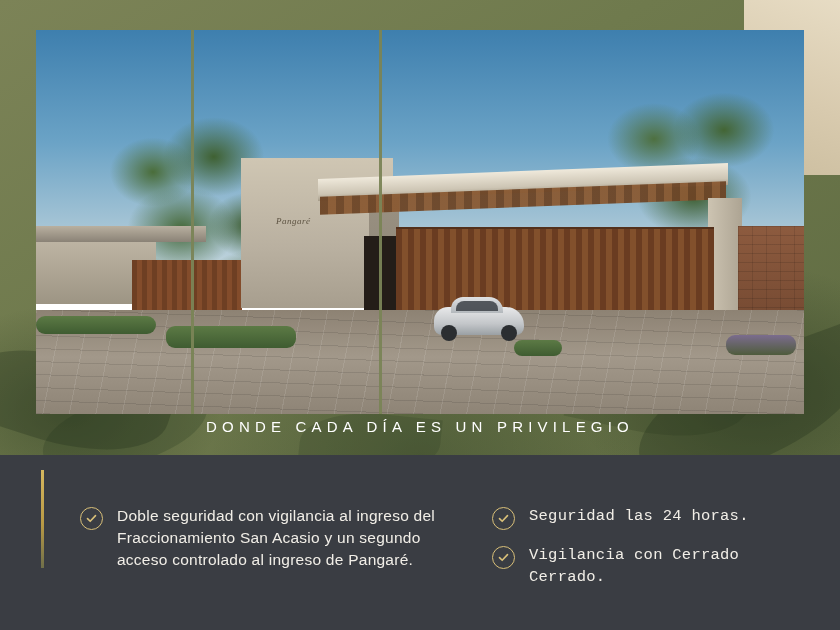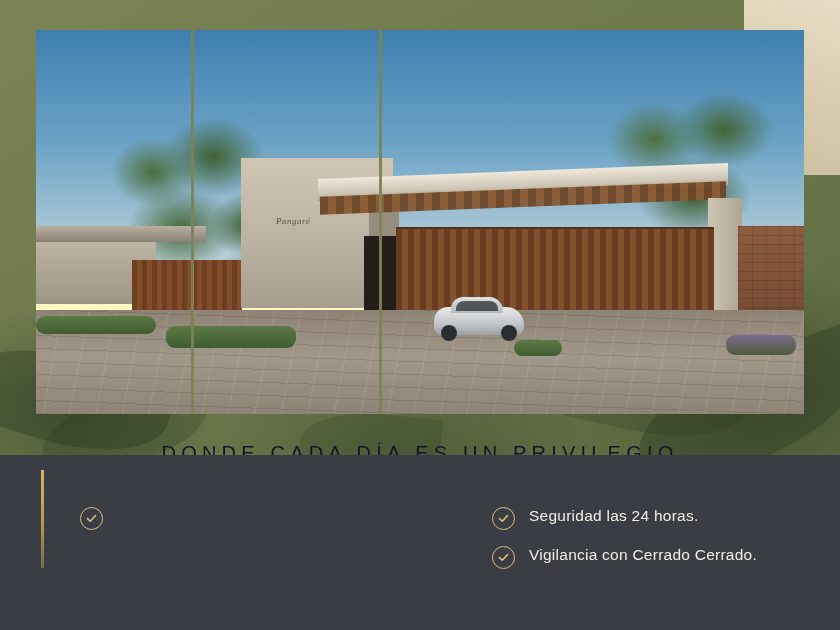--- a/index.html
+++ b/index.html
@@ -57,21 +57,21 @@
   }
 
   
   .hero {
     position: absolute;
     left: 36px;
     top: 30px;
     width: 768px;
     height: 384px;
     overflow: hidden;
-    background: #fef9c3;
+    background: #ffffff;
   }
   .sky {
     position: absolute;
     left: 0; top: 0; right: 0;
     height: 250px;
     background: linear-gradient(180deg, #3e7fae 0%, #6ba3c6 45%, #a8c6d6 80%, #c8d8dd 100%);
   }
   
   .treeline {
     position: absolute;
@@ -257,25 +257,25 @@
     height: 384px;
     background: rgba(122,132,86,0.95);
   }
   .frame-line.f1 { left: 155px; }
   .frame-line.f2 { left: 343px; }
 
   
   .tagline {
     position: absolute;
     left: 0;
-    top: 442px;
+    top: 418px;
     width: 840px;
     text-align: center;
-    color: #0f172a;
-    font-size: 20px;
+    color: #ffffff;
+    font-size: 15px;
     letter-spacing: 5.2px;
     font-weight: 400;
   }
 
   
   .bottom-panel {
     position: absolute;
     left: 0;
     top: 455px;
     width: 840px;
@@ -294,21 +294,21 @@
   .features {
     position: absolute;
     left: 80px;
     top: 505px;
     width: 740px;
     display: flex;
     gap: 52px;
   }
   .col { display: flex; flex-direction: column; gap: 14px; }
   .col.left { width: 360px; }
-  .col.right { width: 300px; }
+  .col.right { width: 300px; font-family: Liberation Mono, monospace; }
 
   .feature {
     display: flex;
     align-items: flex-start;
     gap: 14px;
   }
   .check {
     flex: 0 0 auto;
     width: 21px;
     height: 21px;
@@ -388,20 +388,21 @@
   <div class="gold-bar"></div>
 
   <div class="features">
     <div class="col left">
       <div class="feature">
         <span class="check">
           <svg width="11" height="11" viewBox="0 0 11 11">
               <path d="M1.5 5.6 L4.2 8.3 L9.5 2.6" fill="none" stroke="#d9c079" stroke-width="1.6" stroke-linecap="round" stroke-linejoin="round"></path>
             </svg>
         </span>
+        <span class="feature-text">Doble seguridad con vigilancia al ingreso del Fraccionamiento San Acasio y un segundo acceso controlado al ingreso de Pangaré.</span>
       </div>
     </div>
 
     <div class="col right">
       <div class="feature">
         <span class="check">
           <svg width="11" height="11" viewBox="0 0 11 11">
               <path d="M1.5 5.6 L4.2 8.3 L9.5 2.6" fill="none" stroke="#d9c079" stroke-width="1.6" stroke-linecap="round" stroke-linejoin="round"></path>
             </svg>
         </span>

